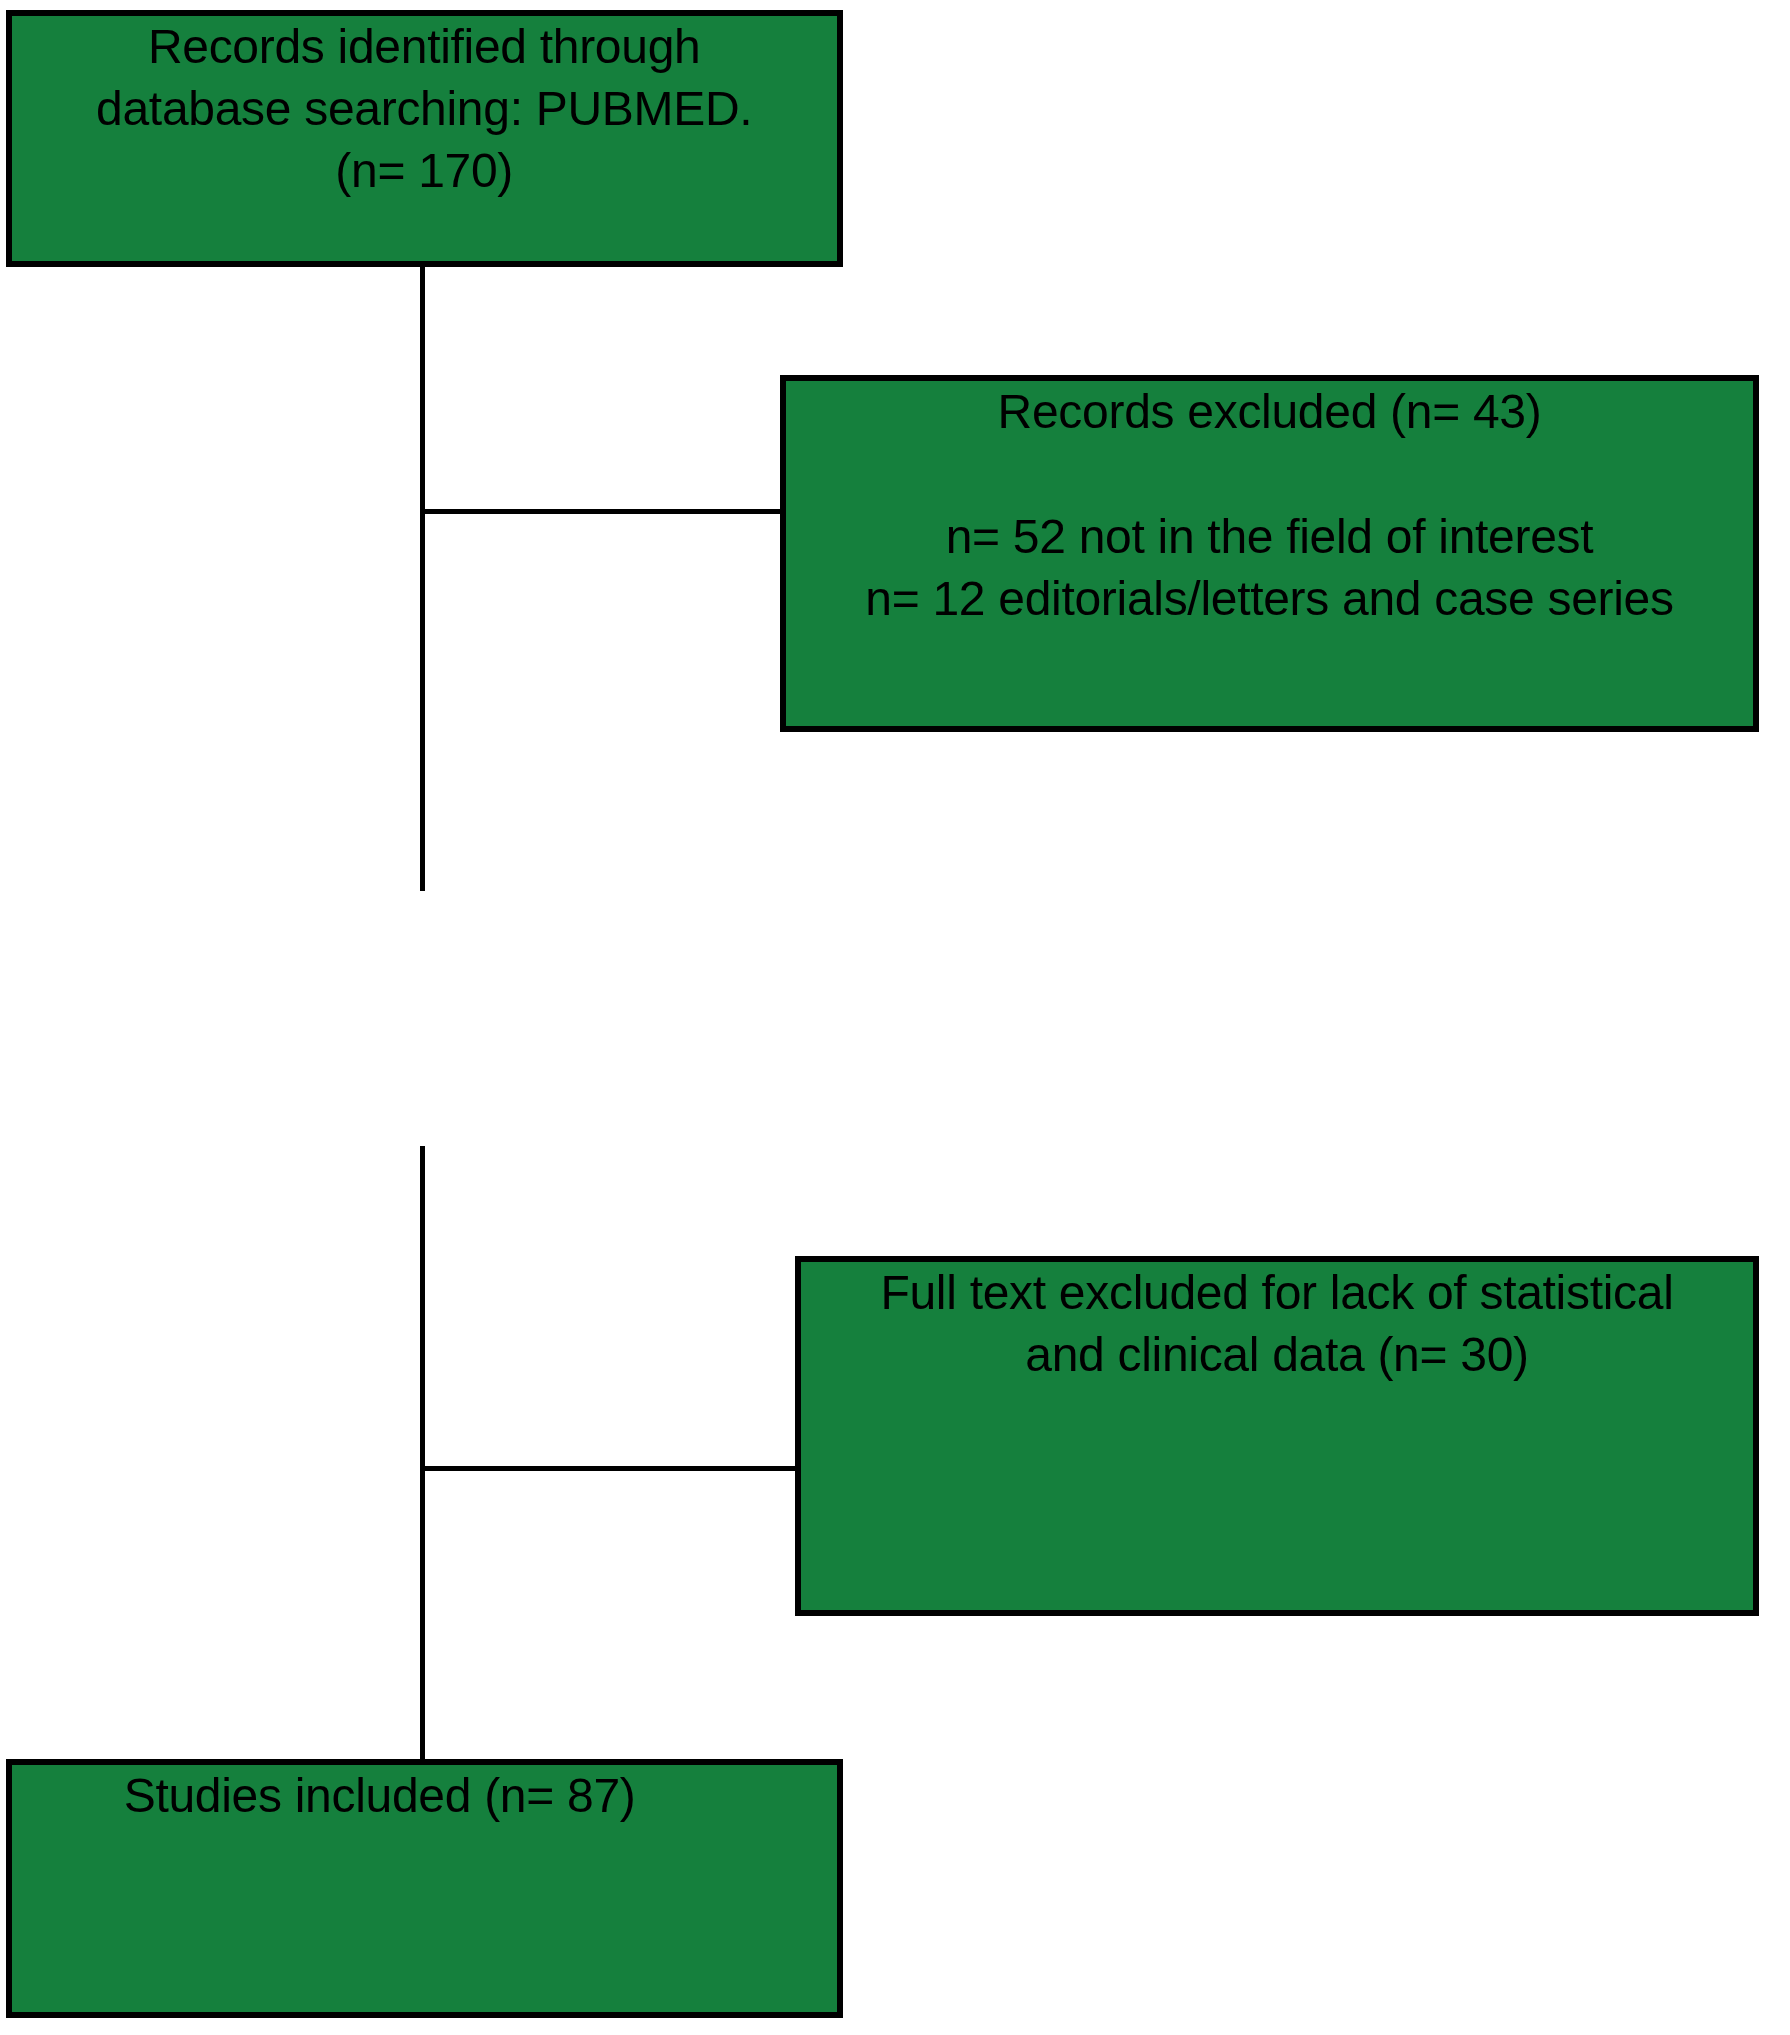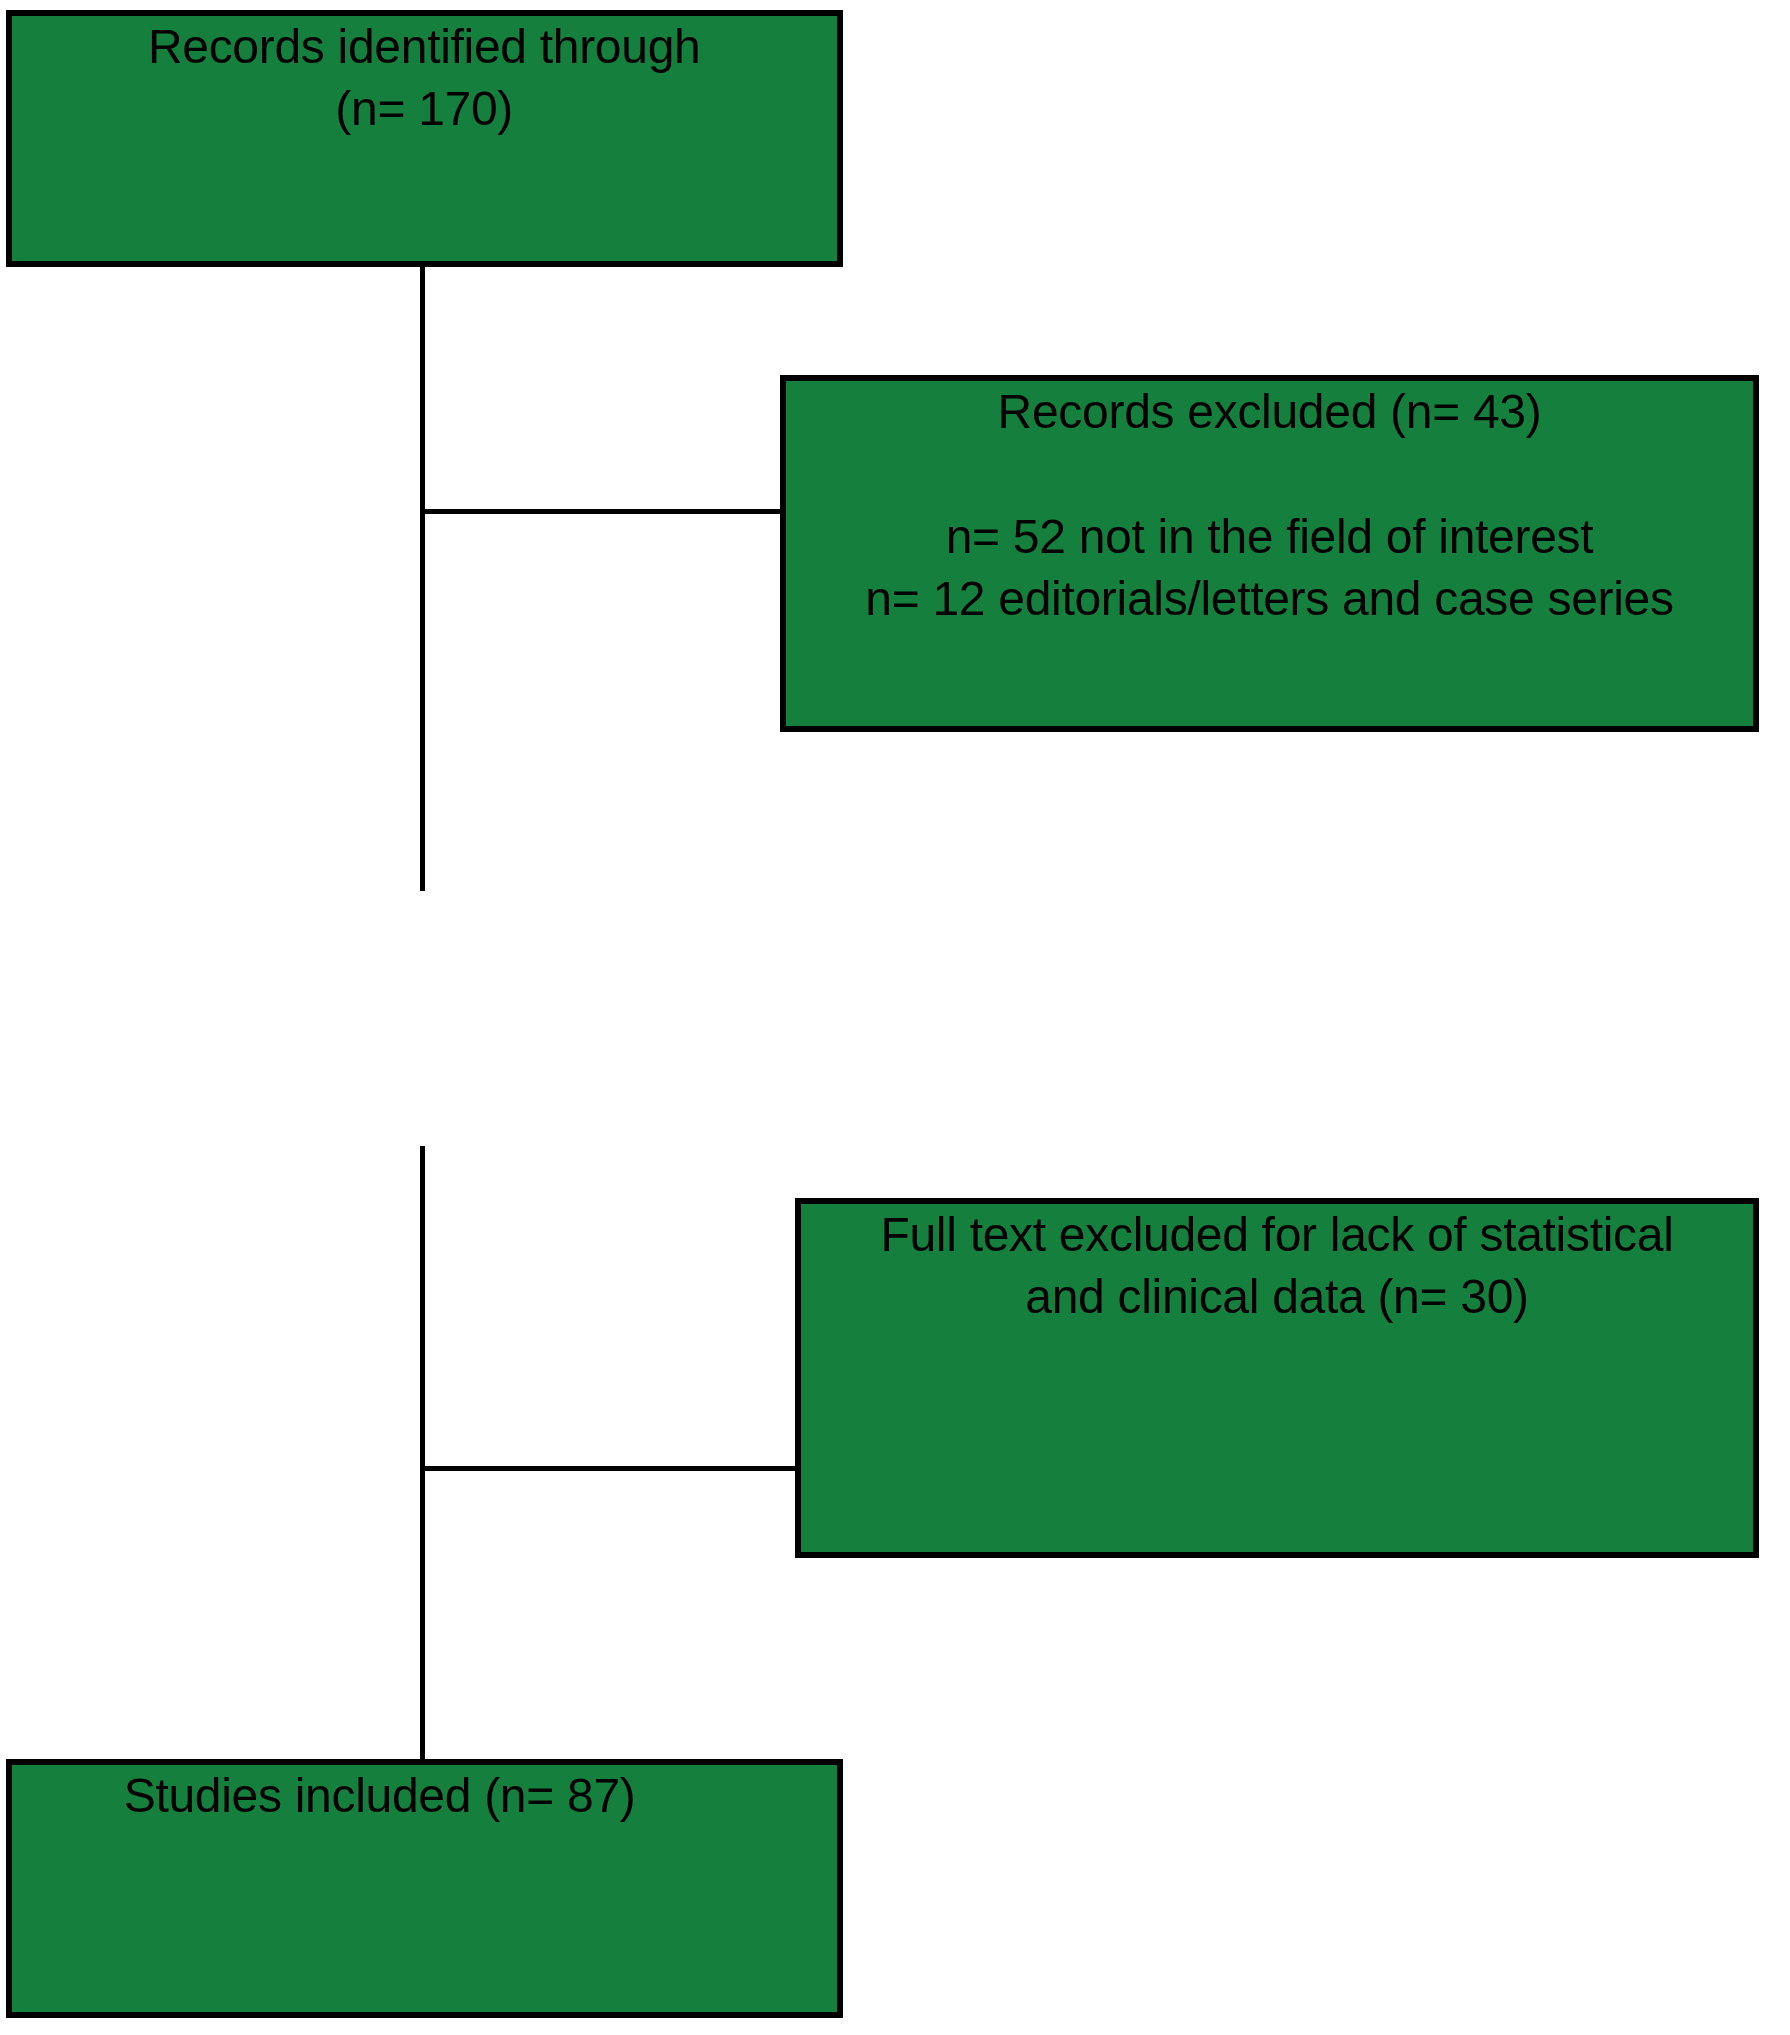--- a/index.html
+++ b/index.html
@@ -32,21 +32,21 @@
     letter-spacing: -0.3px;
     white-space: pre;
   }
   .center  .line { text-align: center; }
   .leftish .line { text-align: left; }
 
   
   #node-identified  { left: 5.7px;   top: 9.7px;   width: 837px; height: 257px; }
   #node-excluded1   { left: 780px; top: 375px;  width: 979px; height: 357px; }
   #node-eligibility { left: 5.7px;   top: 889px; width: 837px; height: 257px; }
-  #node-excluded2   { left: 795px; top: 1198px; width: 964px; height: 360px; }
+  #node-excluded2   { left: 795px; top: 1256px; width: 964px; height: 360px; }
   #node-included    { left: 5.7px;   top: 1759px; width: 837px; height: 259px; }
 
   #node-identified  { padding: 0 23px; }
   #node-excluded1   { padding: 0 10px; }
   #node-eligibility { padding: 0 0 0 112px; }
   #node-excluded2   { padding: 0 26px; }
   #node-included    { padding: 0 0 0 112px; }
 
   #node-excluded1 .line.spacer { font-size: 48px; line-height: 1.30; }
 
@@ -69,20 +69,21 @@
 <div id="canvas">
 
   <div class="conn v-conn" id="conn-v-1"></div>
   <div class="conn h-conn" id="conn-h-1"></div>
 
   <div class="conn v-conn" id="conn-v-2"></div>
   <div class="conn h-conn" id="conn-h-2"></div>
 
   <div class="node center" id="node-identified">
     <span class="line">Records identified through</span>
+    <span class="line">database searching: PUBMED.</span>
     <span class="line">(n= 170)</span>
   </div>
 
   <div class="node center" id="node-excluded1">
     <span class="line">Records excluded (n= 43)</span>
     <span class="line spacer">&nbsp;</span>
     <span class="line">n= 52 not in the field of interest</span>
     <span class="line">n= 12 editorials/letters and case series</span>
   </div>
 

